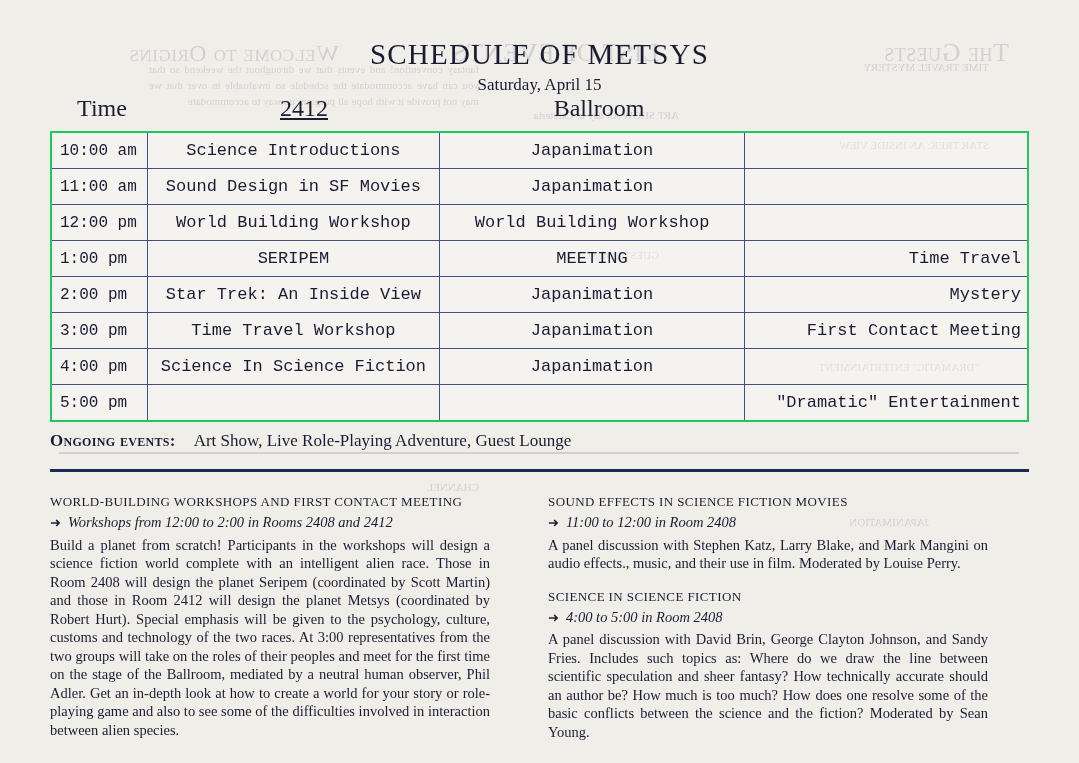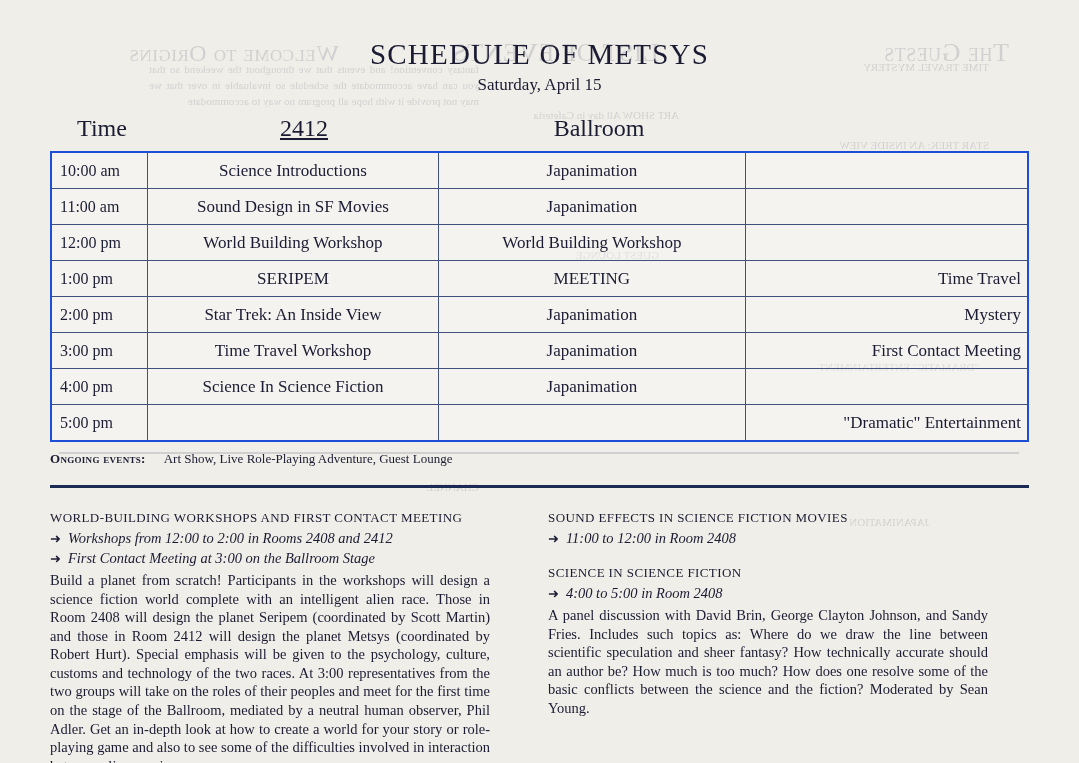--- a/index.html
+++ b/index.html
@@ -65,39 +65,40 @@
     font-variant: small-caps;
   }
   .header .subtitle {
     margin-top: 4px;
     font-size: 17px;
   }
 
   
   .col-heads {
     display: flex;
-    margin: 20px 50px 2px 50px;
+    margin: 0 50px 2px 50px;
     font-size: 24px;
     align-items: flex-end;
   }
   .col-heads .ch {
     text-align: center;
   }
   .ch-time  { width: 96px;  text-align: left; padding-left: 4px; }
   .ch-2408  { width: 292px; }
   .ch-2412  { width: 308px; text-decoration: underline; }
   .ch-ball  { width: 282px; }
 
   
   .sched {
     margin: 9px 50px;
     border-collapse: collapse;
     width: 979px;
-    border: 2px solid #1d4ed8;
+    border: 2px solid #22c55e;
     background: rgba(255,255,255,0.30);
+    font-family: Liberation Mono, monospace;
   }
   .sched td {
     border: 1px solid #41507c;
     height: 35px;
     font-size: 17px;
     padding: 0 6px;
     vertical-align: middle;
   }
   .sched td.time {
     width: 84px;
@@ -105,21 +106,21 @@
     padding-left: 8px;
     font-size: 16px;
   }
   .sched td.r2408 { width: 292px; text-align: center; }
   .sched td.r2412 { width: 308px; text-align: center; }
   .sched td.rball { width: 282px; text-align: right; }
 
   
   .ongoing {
     margin: 5px 50px 0 50px;
-    font-size: 13px;
+    font-size: 17px;
     display: flex;
     align-items: baseline;
     text-align: right;
   }
   .ongoing .lbl {
     font-weight: bold;
     font-variant: small-caps;
     letter-spacing: 0.3px;
     margin-right: 18px;
   }
@@ -257,31 +258,29 @@
 
   <div class="divider"></div>
 
   <div class="lower">
 
     <div class="lcol">
       <div class="sec-title">WORLD-BUILDING WORKSHOPS AND FIRST CONTACT MEETING</div>
       <div class="bullet">
         <span class="arrow">➜</span><span>Workshops from 12:00 to 2:00 in Rooms 2408 and 2412</span>
       </div>
-      <div class="bullet">
-        <span class="arrow">➜</span><span>First Contact Meeting at 3:00 on the Ballroom Stage</span>
-      </div>
       <div class="body-text">Build a planet from scratch!  Participants in the workshops will design a science fiction world complete with an intelligent alien race.  Those in Room 2408 will design the planet Seripem (coordinated by Scott Martin) and those in Room 2412 will design the planet Metsys (coordinated by Robert Hurt).  Special emphasis will be given to the psychology, culture, customs and technology of the two races.  At 3:00 representatives from the two groups will take on the roles of their peoples and meet for the first time on the stage of the Ballroom, mediated by a neutral human observer, Phil Adler.  Get an in-depth look at how to create a world for your story or role-playing game and also to see some of the difficulties involved in interaction between alien species.</div>
     </div>
 
     <div class="lcol right">
       <div class="sec-title">SOUND EFFECTS IN SCIENCE FICTION MOVIES</div>
       <div class="bullet">
         <span class="arrow">➜</span><span>11:00 to 12:00 in Room 2408</span>
       </div>
+      <div class="body-text">A panel discussion with Stephen Katz, Larry Blake, and Mark Mangini on audio effects., music, and their use in film.  Moderated by Louise Perry.</div>
 
       <div class="gap"></div>
 
       <div class="sec-title">SCIENCE IN SCIENCE  FICTION</div>
       <div class="bullet">
         <span class="arrow">➜</span><span>4:00 to 5:00 in Room 2408</span>
       </div>
       <div class="body-text">A panel discussion with David Brin, George Clayton Johnson, and Sandy Fries.  Includes such topics as: Where do we draw the line between scientific speculation and sheer fantasy?  How technically accurate should an author be?  How much is too much?  How does one resolve some of the basic conflicts between the science and the fiction?  Moderated by Sean Young.</div>
     </div>
 

